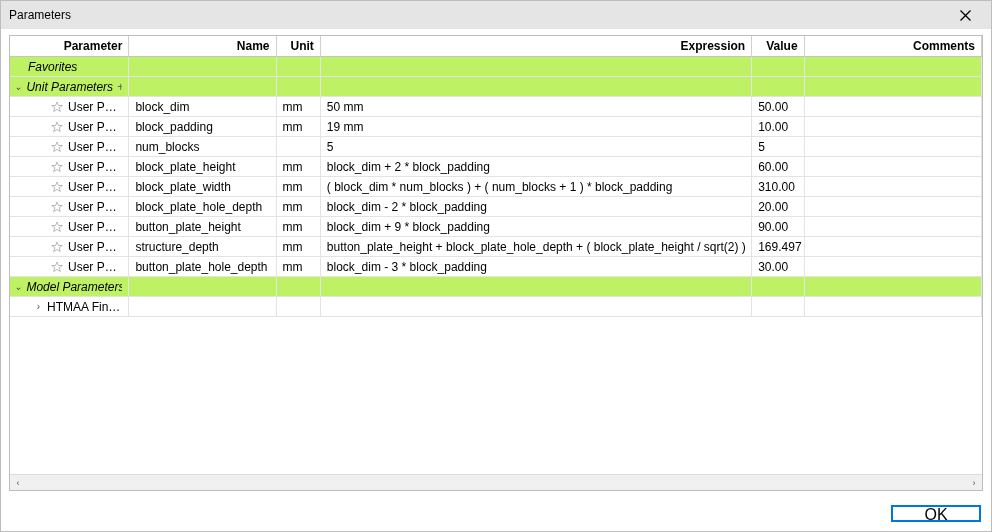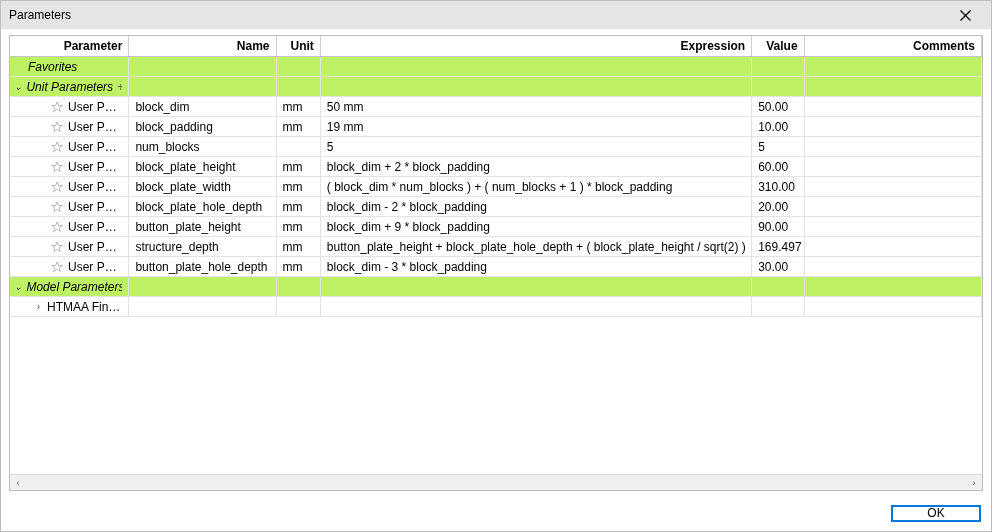--- a/index.html
+++ b/index.html
@@ -27,21 +27,21 @@
   .tree-inner { display: flex; align-items: center; gap: 4px; overflow: hidden; }
   .caret { width: 10px; display: inline-flex; justify-content: center; font-size: 10px; color: #555; cursor: pointer; }
   .plus { width: 12px; text-align: center; color: #666; font-size: 12px; cursor: pointer; }
   .star { width: 14px; height: 14px; display: inline-flex; align-items: center; justify-content: center; cursor: pointer; flex-shrink: 0; }
   .star svg { width: 12px; height: 12px; stroke: #777; fill: none; stroke-width: 1; }
   .row-label { overflow: hidden; text-overflow: ellipsis; }
   .scrollbar { height: 16px; background: #f0f0f0; border-top: 1px solid #dcdcdc; display: flex; align-items: center; }
   .sb-btn { width: 16px; height: 16px; display: flex; align-items: center; justify-content: center; color: #555; font-size: 9px; cursor: pointer; }
   .sb-track { flex: 1; height: 16px; }
   .buttons { height: 36px; display: flex; align-items: center; justify-content: flex-end; padding: 0 10px; }
-  .btn-ok { width: 90px; height: 17px; border: 1px solid #0078d7; background: #fff; font-size: 12px; cursor: pointer; outline: 1px solid #0078d7; outline-offset: -2px; }
+  .btn-ok { width: 90px; height: 17px; border: 1px solid #0078d7; background: #fff; font-size: 16px; cursor: pointer; outline: 1px solid #0078d7; outline-offset: -2px; }
   .close svg { width: 11px; height: 11px; stroke: #000; stroke-width: 1.2; }
 </style>
 </head>
 <body>
 
 <div class="dialog">
   <div class="titlebar">
     <span class="title">Parameters</span>
     <span class="close">
       <svg viewBox="0 0 11 11">

